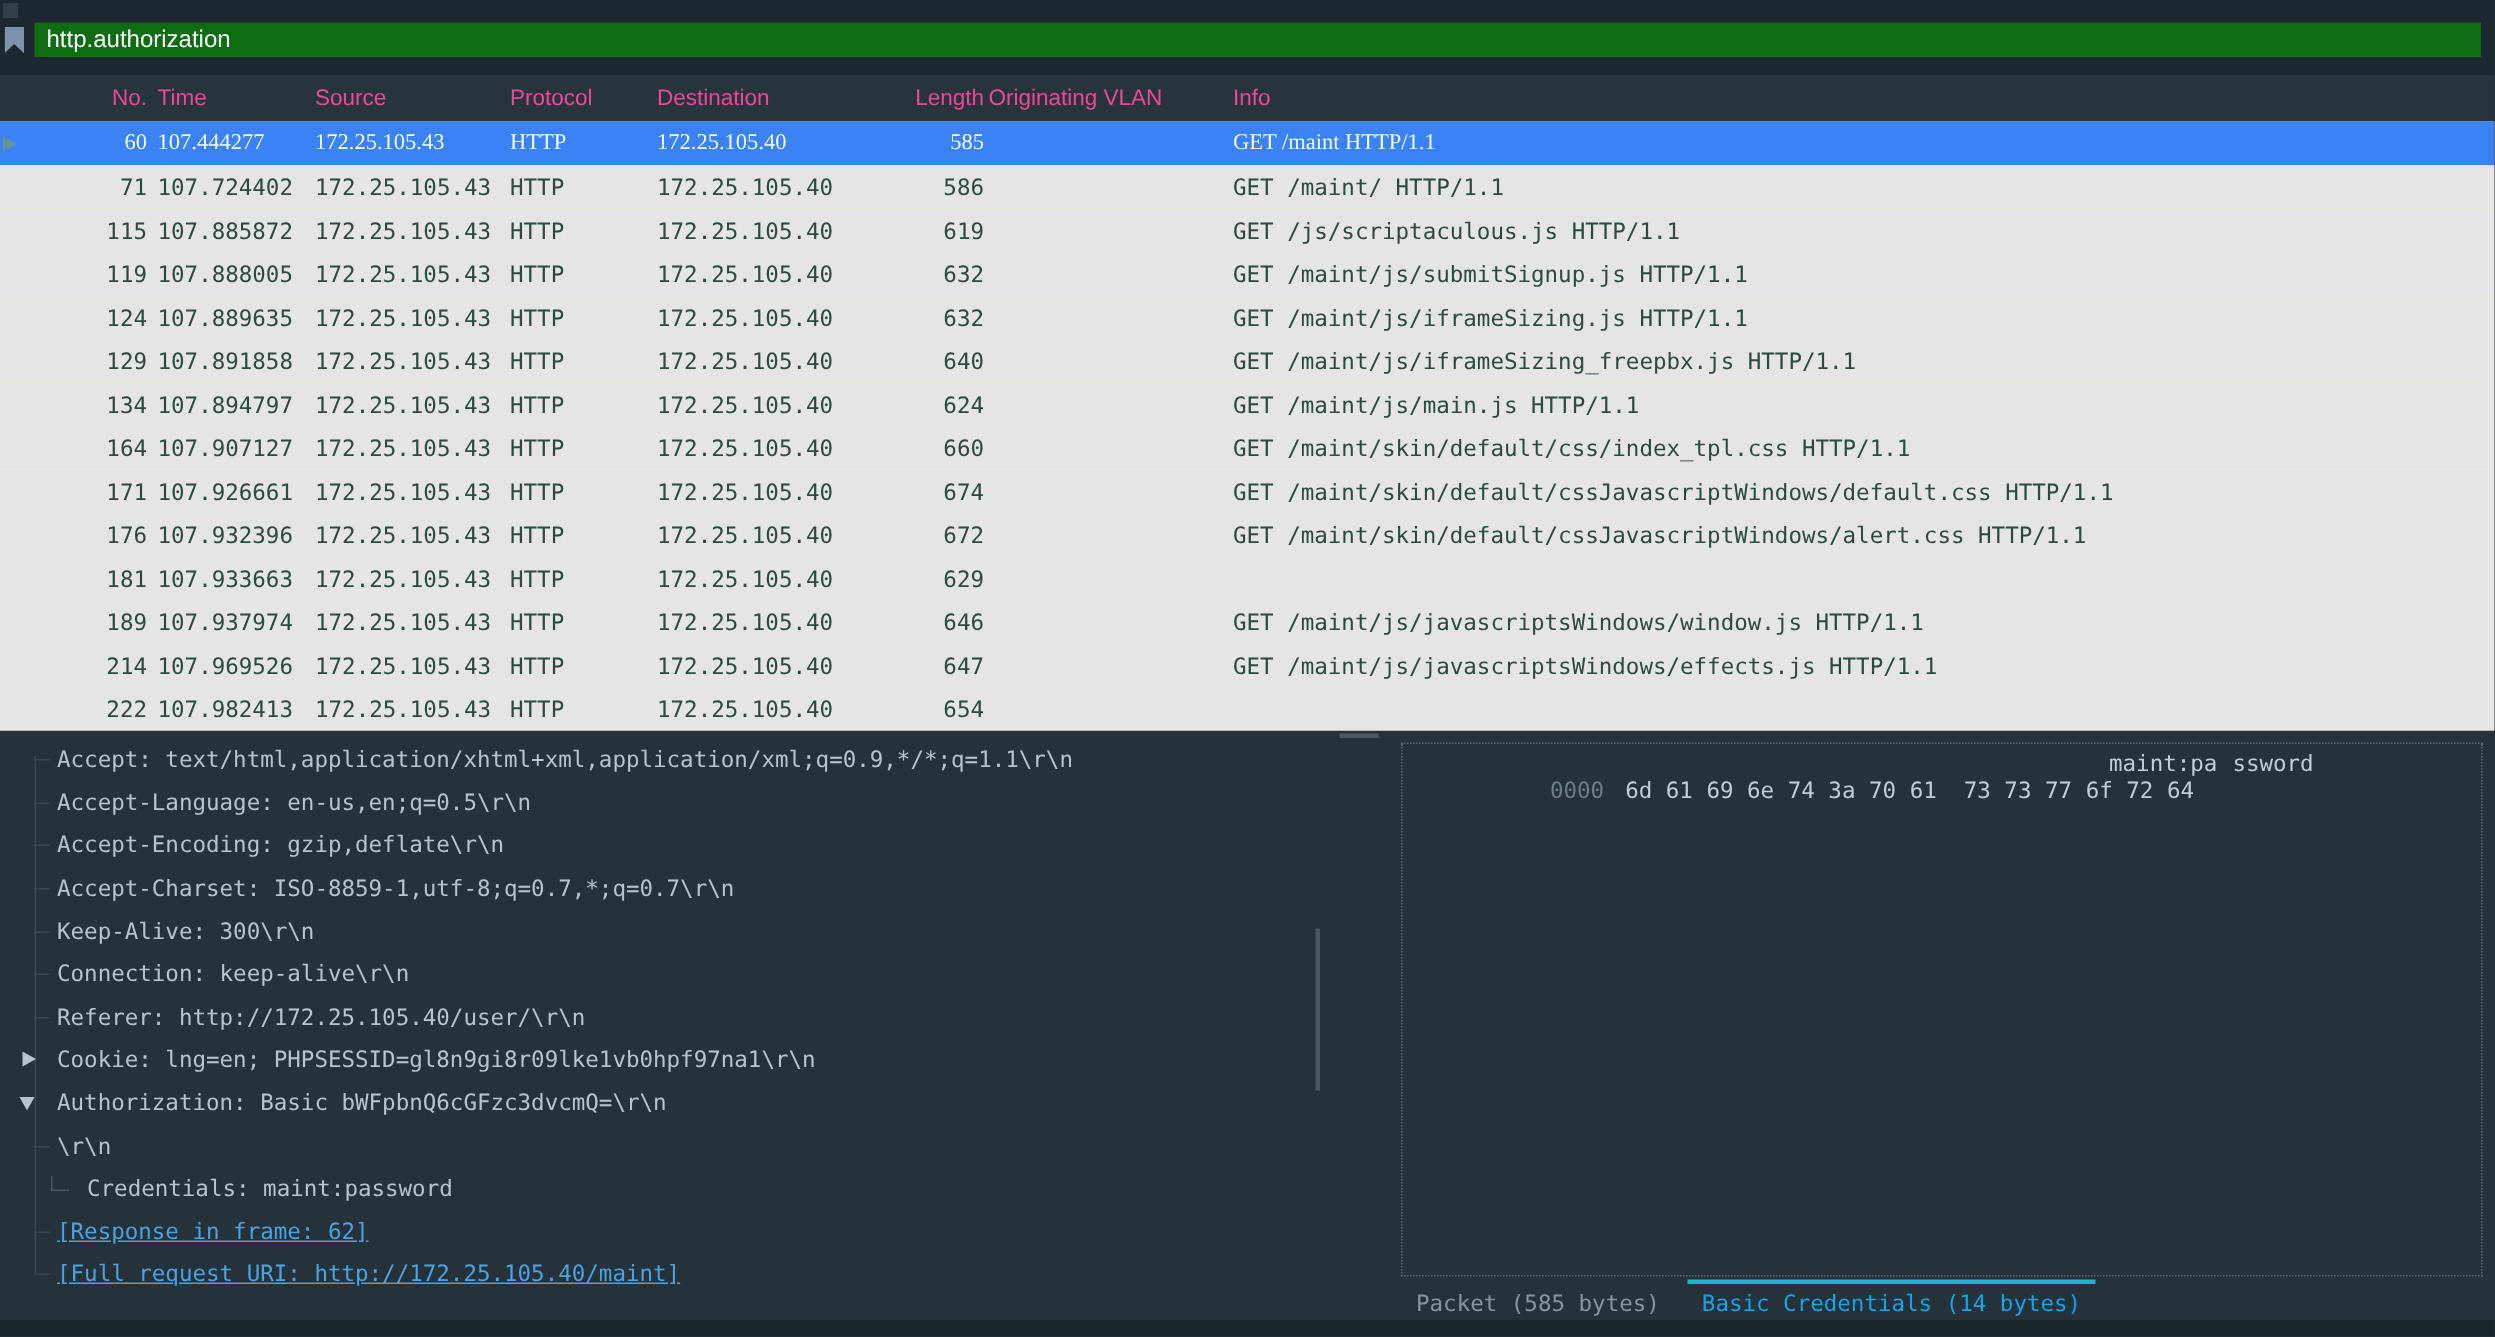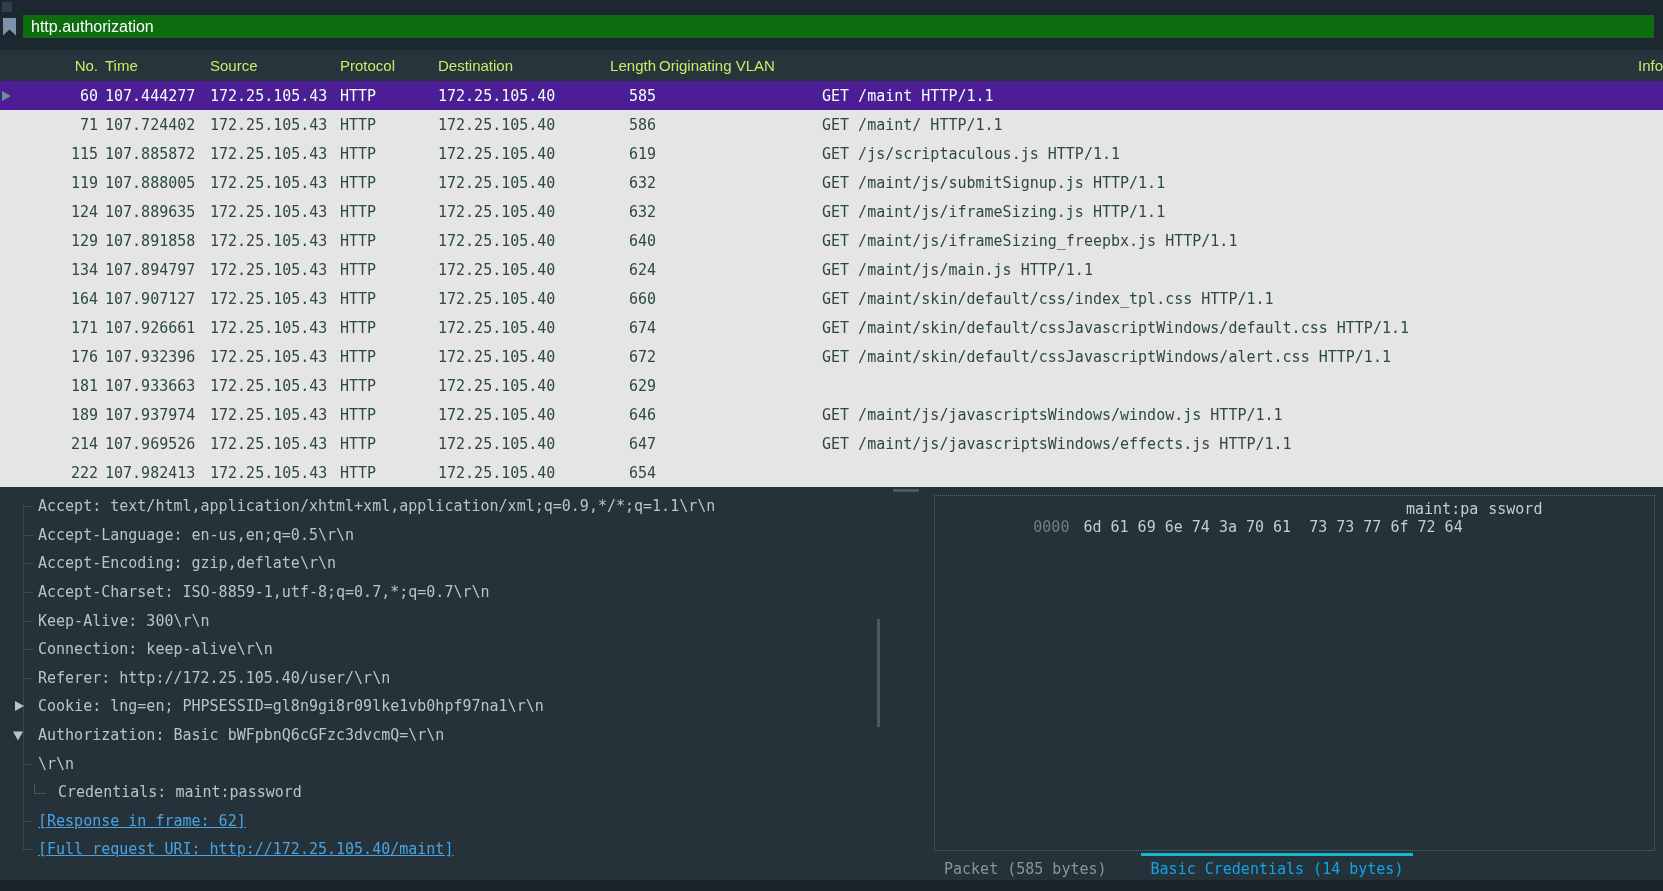--- a/index.html
+++ b/index.html
@@ -16,36 +16,36 @@
   .titlebar-strip { height:13px; display:flex; align-items:center; }
   .app-mini-icon { width:10px; height:10px; margin-left:2px; background:#31404a; }
   .filter-bar { height:27px; display:flex; align-items:center; padding:0 9px 0 3px; gap:7px; }
   .bookmark { width:13px; height:18px; background:#7d93ad; flex:none;
     clip-path:polygon(0 0,100% 0,100% 100%,50% 66%,0 100%); }
   .filter-input { flex:1; height:23px; background:#0d6b10; color:#ffffff;
     font-size:16px; display:flex; align-items:center; padding-left:8px; }
 
   
   .grid-cols { display:grid; grid-template-columns:100px 110px 130px 98px 143px 78px 160px 1fr; }
-  .header-row { height:31px; background:#28343c; color:#bef264; font-size:15px;
+  .header-row { height:31px; background:#28343c; color:#ec4899; font-size:15px;
     align-items:center; flex:none; }
   .header-row .cell { white-space:nowrap; overflow:hidden; }
   .header-row .c0 { padding-left:3px; }
   .header-row .c1 { padding-left:5px; }
   .header-row .c5 { padding-left:0; }
-  .header-row .c7 { padding-left:3px;text-align:right; }
+  .header-row .c7 { padding-left:3px; }
   .rows { flex:none; background:#e3fbc9; }
   .prow { height:29px; align-items:center; font-family:"DejaVu Sans Mono", monospace;
     font-size:15px; color:#2c4a40; background:#e5e5e5; position:relative; }
   .prow .cell { white-space:nowrap; overflow:hidden; }
   .c0 { text-align:right; padding-right:2px; }
   .c1 { padding-left:5px; }
   .c5 { text-align:right; padding-right:3px; }
   .c7 { padding-left:3px; }
-  .prow.selected { background:#4c1d95; color:#f0feff; }
+  .prow.selected { background:#3b82f6; color:#f0feff;font-family:Liberation Serif, serif; }
   .row-arrow { visibility:hidden; position:absolute; left:2px; top:50%;
     transform:translateY(-50%); width:0; height:0;
     border-left:9px solid #64948e; border-top:5px solid transparent;
     border-bottom:5px solid transparent; }
   .prow.selected .row-arrow { visibility:visible; }
 
   
   .lower { flex:1; display:flex; min-height:0; }
   .details-pane { width:881px; flex:none; position:relative; padding-top:5px;
     font-family:"DejaVu Sans Mono", monospace; font-size:15px; color:#b9c4ca; }
@@ -72,21 +72,21 @@
     font-size:15px; color:#c3cdd2; }
   .hex-grip { position:absolute; left:12px; top:2px; width:26px; height:3px; background:#4b5860; }
   .hex-box { position:absolute; left:53px; right:8px; top:8px; height:356px;
     border:1px dotted #5a676f; }
   .hex-line { position:relative; padding:4px 0 0 8px; white-space:pre; }
   .hex-offset { color:#6f7d85; margin-right:14px; }
   .hex-g2 { margin-left:18px; }
   .hex-ascii { position:absolute; left:471px; top:4px; }
   .hex-ascii .a2 { margin-left:10px; }
 
-  .tabs { position:absolute; left:53px; top:366px; display:flex; gap:24px;
+  .tabs { position:absolute; left:53px; top:366px; display:flex; gap:8px;
     font-size:15px; align-items:flex-start; }
   .tab { padding:4px 10px 6px 10px; border-top:3px solid transparent; color:#8a959b; }
   .tab.active { border-top-color:#14b9d0; color:#0ea5e9; }
 
   .bottom-strip { height:11px; flex:none; background:#19232a; }
 </style>
 </head>
 <body>
 
 <div class="app">

